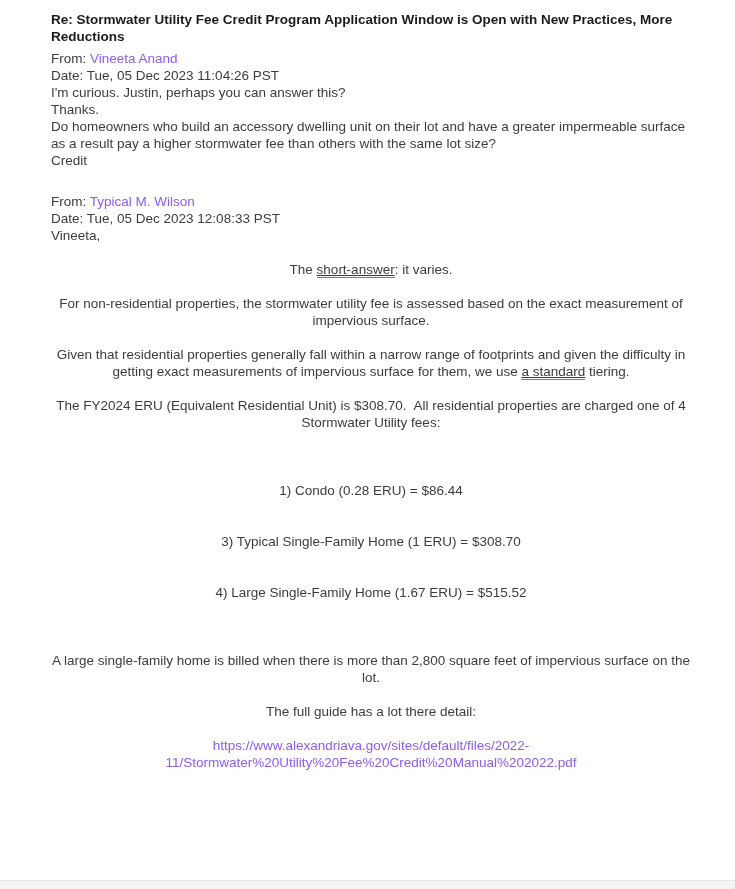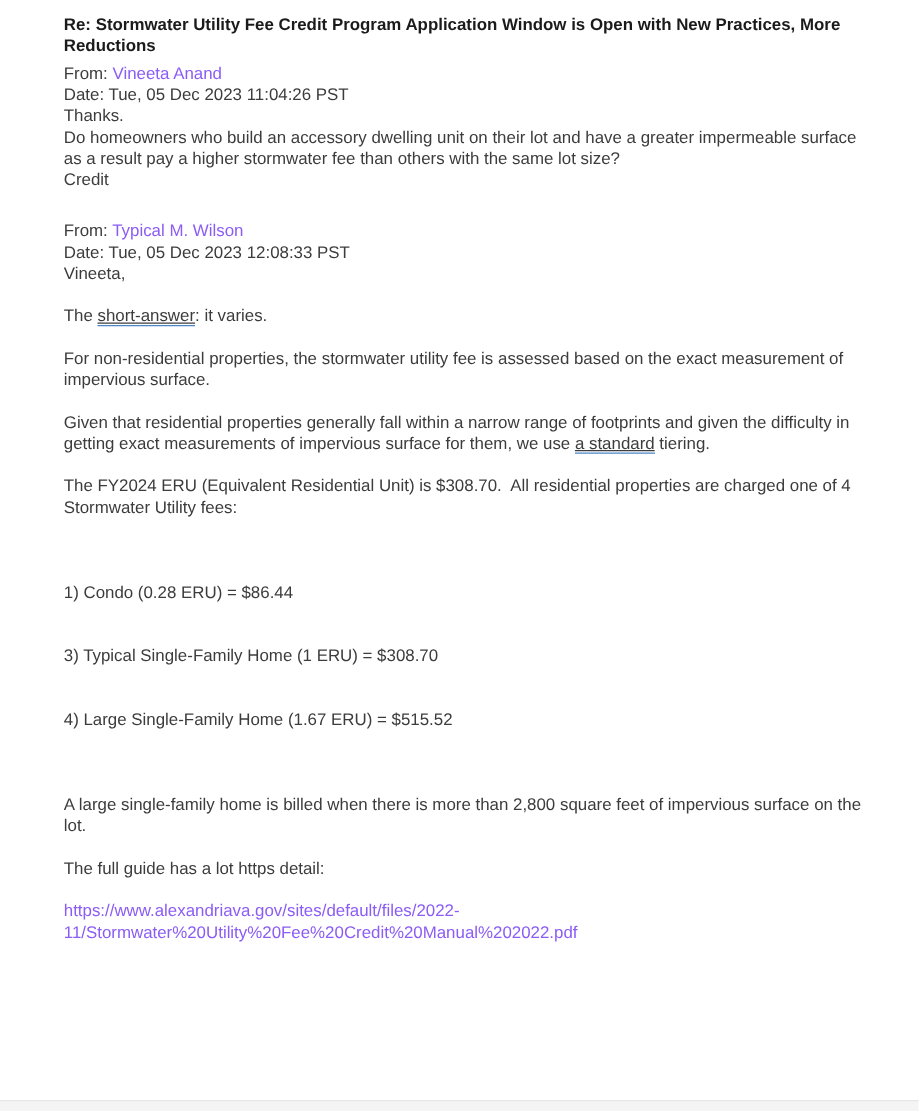--- a/index.html
+++ b/index.html
@@ -7,21 +7,21 @@
     width: 735px; height: 889px;
     background: #ffffff;
     font-family: "Liberation Sans", sans-serif;
     color: #3c3c3c;
     position: relative;
     overflow: hidden;
   }
   .page { padding: 11px 44px 16px 51px; font-size: 13.5px; line-height: 17px; }
   .subject { font-weight: bold; color: #1b1b1b; margin: 0 0 5px 0; white-space: pre-wrap; }
   .line { white-space: pre-wrap; margin: 0; }
-  .para { margin: 17px 0 0 0; white-space: pre-wrap; }
+  .para { margin: 17px 0 0 0; white-space: pre-wrap; text-align: center; }
   .msg2 { margin-top: 24px; }
   .blue { color: #8b5cf6; text-decoration: none; cursor: pointer; }
   .ul-note {
     text-decoration: underline;
     text-decoration-color: #3c3c3c;
     text-decoration-thickness: 1px;
     border-bottom: 1px solid #4a86c8;
   }
   .bottom-strip {
     position: absolute; left: 0; right: 0; bottom: 0;
@@ -33,20 +33,21 @@
 </head>
 <body>
 
 <div class="page">
 
   <div class="subject">Re: Stormwater Utility Fee Credit Program Application Window is Open with New Practices, More Reductions</div>
 
   <div class="msg">
     <div class="line"><span>From: </span><a class="blue" href="#">Vineeta Anand</a></div>
     <div class="line"><span>Date: </span><span>Tue, 05 Dec 2023 11:04:26 PST</span></div>
+    <div class="line">I'm curious. Justin, perhaps you can answer this?</div>
     <div class="line">Thanks.</div>
     <div class="line">Do homeowners who build an accessory dwelling unit on their lot and have a greater impermeable surface as a result pay a higher stormwater fee than others with the same lot size?</div>
     <div class="line">Credit</div>
   </div>
 
   <div class="msg msg2">
     <div class="line"><span>From: </span><a class="blue" href="#">Typical M. Wilson</a></div>
     <div class="line"><span>Date: </span><span>Tue, 05 Dec 2023 12:08:33 PST</span></div>
     <div class="line">Vineeta,</div>
 
@@ -60,21 +61,21 @@
 
     <div class="para">
       <div class="line">1) Condo (0.28 ERU) = $86.44</div>
       <div class="line">3) Typical Single-Family Home (1 ERU) = $308.70</div>
       <div class="line">4) Large Single-Family Home (1.67 ERU) = $515.52</div>
     </div>
 
     <p class="para">A large single-family home is billed when there is more than 2,800 square feet of impervious surface on the lot.</p>
 
 
-    <p class="para">The full guide has a lot https detail:</p>
+    <p class="para">The full guide has a lot there detail:</p>
 
     <p class="para"><a class="blue" href="#">https://www.alexandriava.gov/sites/default/files/2022-11/Stormwater%20Utility%20Fee%20Credit%20Manual%202022.pdf</a></p>
 
   </div>
 
 </div>
 
 <div class="bottom-strip"></div>
 
 </body></html>

